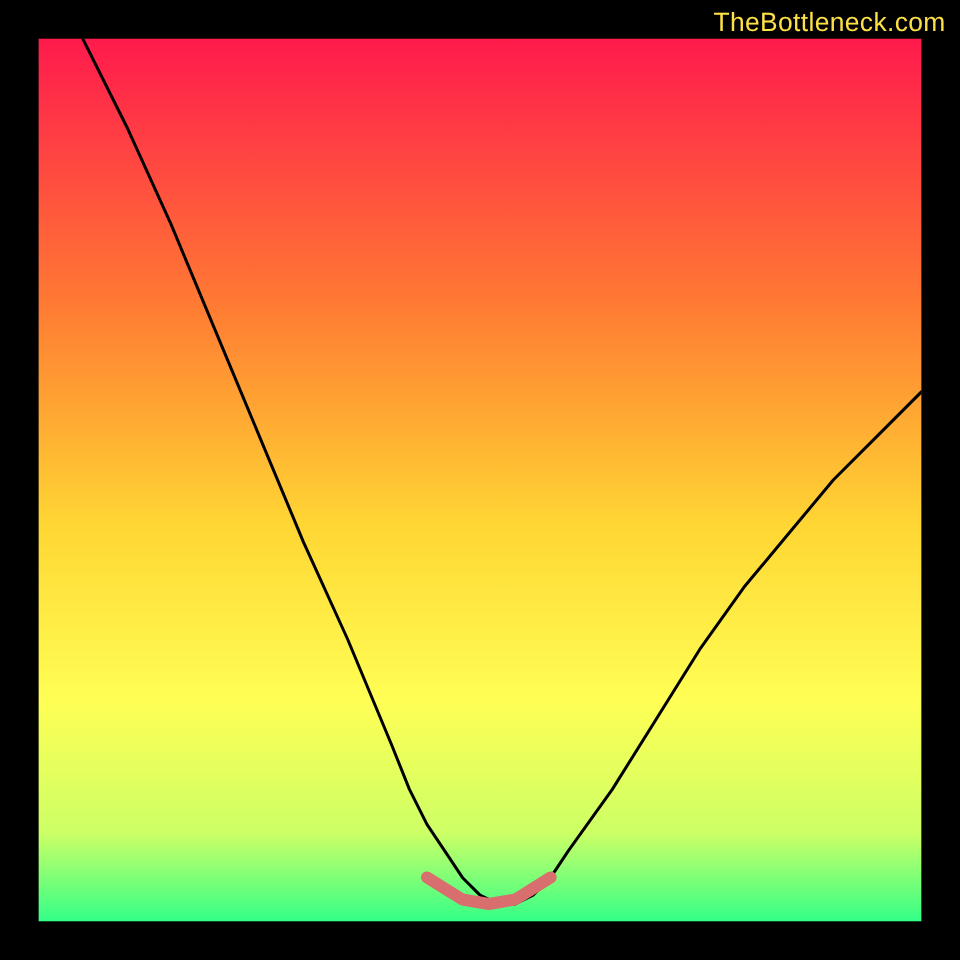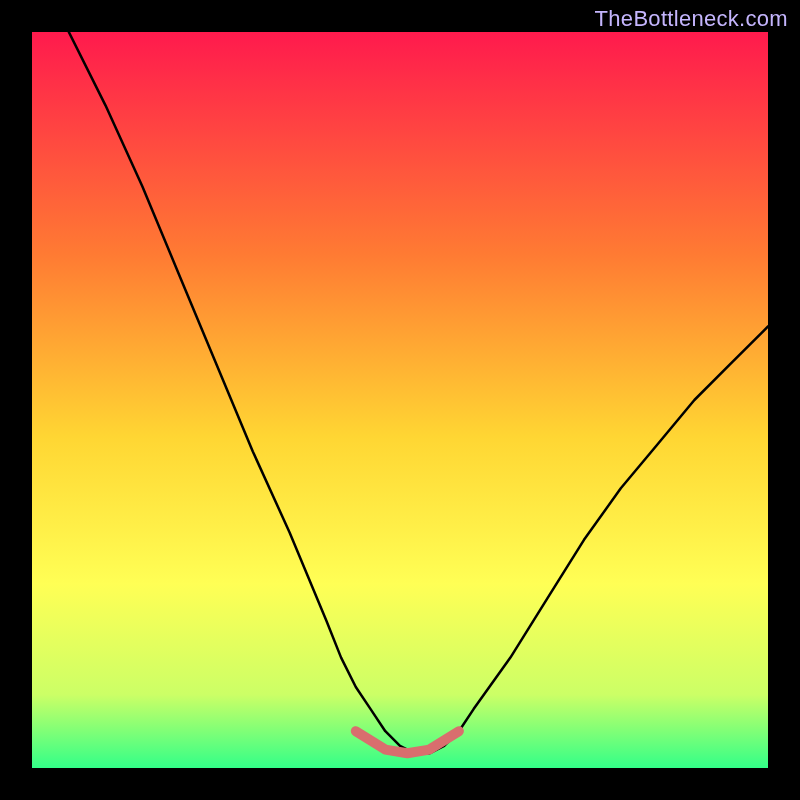--- a/index.html
+++ b/index.html
@@ -14,21 +14,21 @@
   .outer {
     position: relative;
     width: 800px;
     height: 800px;
     background: #000;
   }
   .watermark {
     position: absolute;
     top: 6px;
     right: 12px;
-    color: #c4b5fd;
+    color: #fde047;
     font-size: 22px;
     font-weight: 500;
     letter-spacing: 0.3px;
     z-index: 10;
   }
   .plot-area {
     position: absolute;
     left: 32px;
     top: 32px;
     width: 736px;

